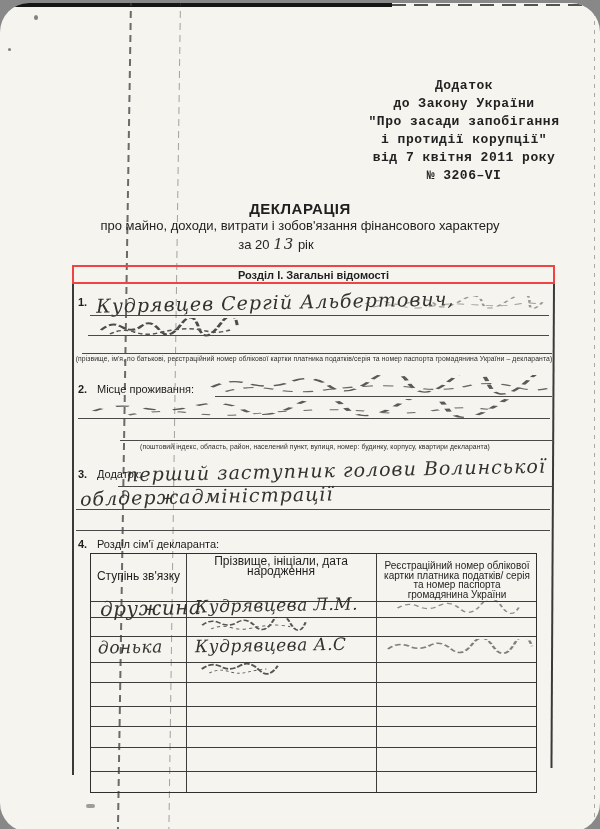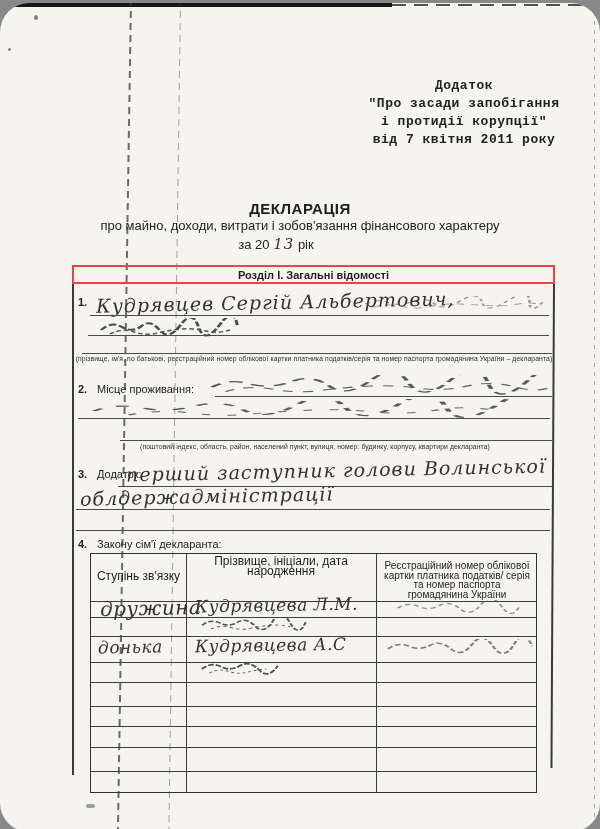--- a/index.html
+++ b/index.html
@@ -59,23 +59,25 @@
   <div class="abs top-line-dashed"></div>
   <div class="abs fold a"></div>
   <div class="abs fold b"></div>
   <div class="abs edge-noise"></div>
   <div class="abs speck" style="left:34px;top:12px;width:4px;height:5px;"></div>
   <div class="abs speck" style="left:8px;top:45px;width:3px;height:3px;"></div>
   <div class="abs speck" style="left:86px;top:801px;width:9px;height:4px;border-radius:2px;opacity:.45;"></div>
 
   <div class="abs law-note">
     <div>Додаток</div>
+    <div>до Закону України</div>
     <div>"Про засади запобігання</div>
     <div>і протидії корупції"</div>
     <div>від 7 квітня 2011 року</div>
+    <div>№ 3206–VI</div>
   </div>
 
   <div class="abs title-sub">про майно, доходи, витрати і зобов'язання фінансового характеру</div>
   <div class="abs title-main">ДЕКЛАРАЦІЯ</div>
   <div class="abs title-year">
     <span>за 20</span>
     <span class="hand year-hand">13</span>
     <span>рік</span>
   </div>
 
@@ -125,21 +127,21 @@
 
   <div class="abs num" style="left:78px;top:465px;">3.</div>
   <div class="abs lbl" style="left:97px;top:465px;">Додаток:</div>
   <div class="abs hand hw-lg" style="left:126px;top:456px;">перший заступник голови Волинської</div>
   <div class="abs rule" style="left:118px;top:483px;width:435px;"></div>
   <div class="abs hand hw-lg" style="left:80px;top:482px;">облдержадміністрації</div>
   <div class="abs rule" style="left:76px;top:506px;width:474px;"></div>
   <div class="abs rule" style="left:76px;top:527px;width:474px;"></div>
 
   <div class="abs num" style="left:78px;top:535px;">4.</div>
-  <div class="abs lbl" style="left:97px;top:535px;">Закону сім'ї декларанта:</div>
+  <div class="abs lbl" style="left:97px;top:535px;">Розділ сім'ї декларанта:</div>
 
   <div class="abs ftable">
     <div class="vline" style="left:95px;"></div>
     <div class="vline" style="left:285px;"></div>
     <div class="hline" style="top:47px;"></div>
     <div class="hline" style="top:63px;"></div>
     <div class="hline" style="top:82px;"></div>
     <div class="hline" style="top:108px;"></div>
     <div class="hline" style="top:128px;"></div>
     <div class="hline" style="top:152px;"></div>

